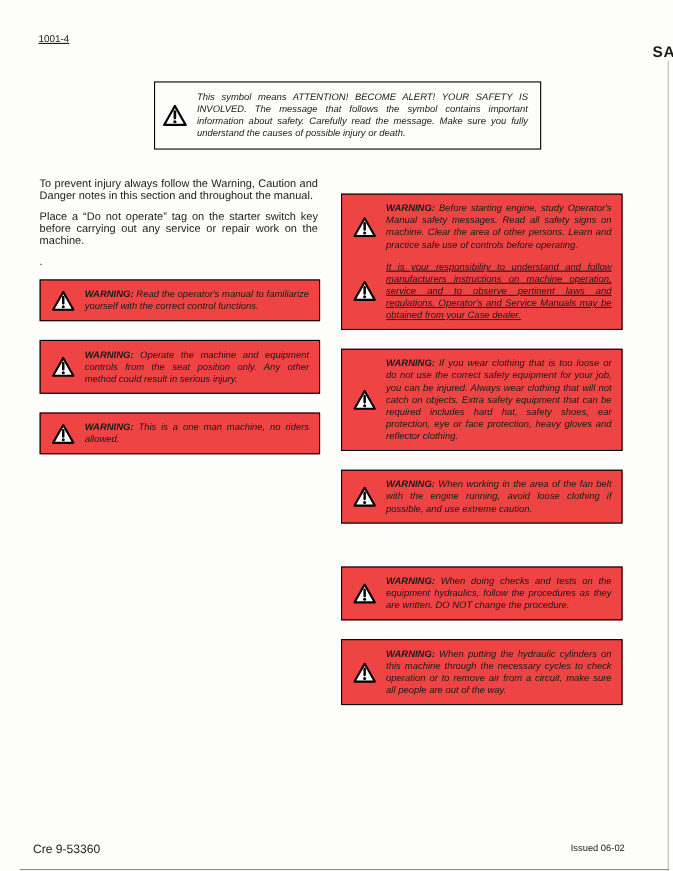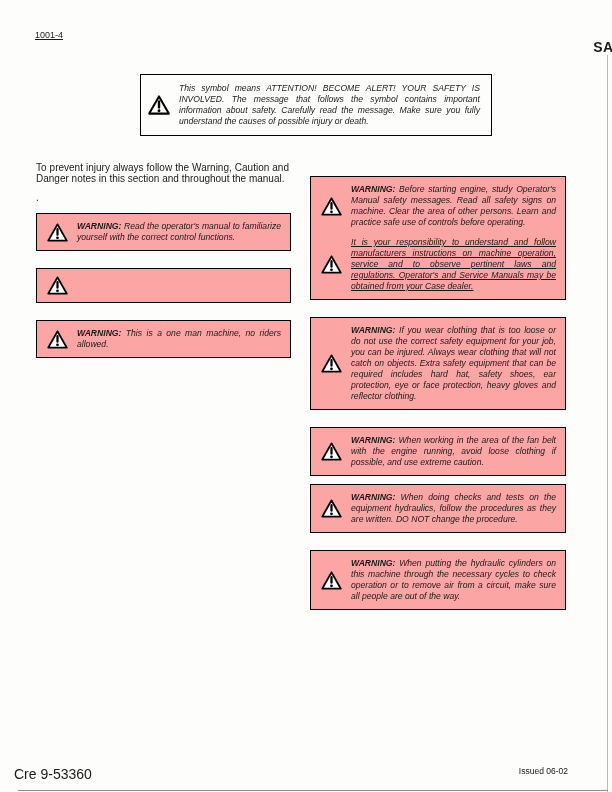--- a/index.html
+++ b/index.html
@@ -17,29 +17,29 @@
   .attention {
     position:absolute; left:140px; top:74px; width:352px;
     border:1.6px solid #000; padding:8px 11px 8px 38px;
     font-size:8.6px; line-height:11px; font-style:italic; text-align:justify;
   }
   .attention .tri-slot { position:absolute; left:7px; top:50%; transform:translateY(-50%); }
   .col-left  { position:absolute; left:36px;  top:162px; width:253px; }
   .col-right { position:absolute; left:310px; top:176px; width:256px; }
   .para { font-size:10px; line-height:11px; text-align:justify; margin-bottom:8px; }
   .dot  { margin-bottom:10px; }
-  .warnbox { border:1.6px solid #000; padding:7px 9px; margin-bottom:17px; background:#fca5a5; }
+  .warnbox { border:1.6px solid #000; padding:7px 9px; margin-bottom:17px; background:#ef4444; }
   .col-left .warnbox { width:255px; }
-  .gap-lg { margin-bottom:8px; }
+  .gap-lg { margin-bottom:39px; }
   .wrow { display:flex; align-items:center; gap:9px; }
   .wrow + .wrow { margin-top:9px;text-decoration:underline; }
   .tri-slot { flex:0 0 auto; width:22px; display:flex; justify-content:center; }
   .wtext { font-size:8.6px; line-height:11px; font-style:italic; text-align:justify; flex:1; }
   .wlabel { font-weight:bold; }
-  .footer-left  { position:absolute; left:14px;  top:766px; font-size:14px; }
+  .footer-left  { position:absolute; left:30px;  top:766px; font-size:11px; }
   .footer-right { position:absolute; right:44px; top:766px; font-size:8.5px; }
   .scan-right  { position:absolute; right:4px; top:55px; bottom:0; width:1px; background:#b9b9b9; }
   .scan-bottom { position:absolute; left:18px; right:4px; bottom:1px; height:1px; background:#8f8f8f; }
 </style>
 </head>
 <body>
 
 <svg width="0" height="0" style="position:absolute" aria-hidden="true">
   <defs>
     <symbol id="tri-sym" viewBox="0 0 24 22">
@@ -59,40 +59,42 @@
     <span class="tri-slot">
       <svg width="24" height="22">
           <use href="#tri-sym"></use>
         </svg>
     </span>
     <span>This symbol means ATTENTION! BECOME ALERT! YOUR SAFETY IS INVOLVED. The message that follows the symbol contains important information about safety. Carefully read the message. Make sure you fully understand the causes of possible injury or death.</span>
   </div>
 
   <div class="col-left">
     <p class="para">To prevent injury always follow the Warning, Caution and Danger notes in this section and throughout the manual.</p>
+    <p class="para">Place a “Do not operate” tag on the starter switch key before carrying out any service or repair work on the machine.</p>
     <p class="para dot">.</p>
 
     <div class="warnbox">
       <div class="wrow">
         <span class="tri-slot">
           <svg width="21" height="19">
               <use href="#tri-sym"></use>
             </svg>
         </span>
         <p class="wtext"><b class="wlabel">WARNING:</b> <span>Read the operator's manual to familiarize yourself with the correct control functions.</span></p>
       </div>
     </div>
 
     <div class="warnbox">
       <div class="wrow">
         <span class="tri-slot">
           <svg width="21" height="19">
               <use href="#tri-sym"></use>
             </svg>
         </span>
+        <p class="wtext"><b class="wlabel">WARNING:</b> <span>Operate the machine and equipment controls from the seat position only. Any other method could result in serious injury.</span></p>
       </div>
     </div>
 
     <div class="warnbox">
       <div class="wrow">
         <span class="tri-slot">
           <svg width="21" height="19">
               <use href="#tri-sym"></use>
             </svg>
         </span>

